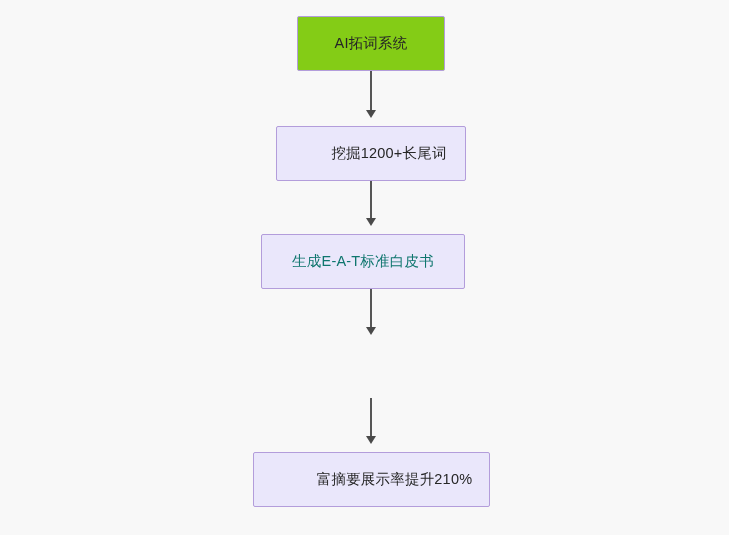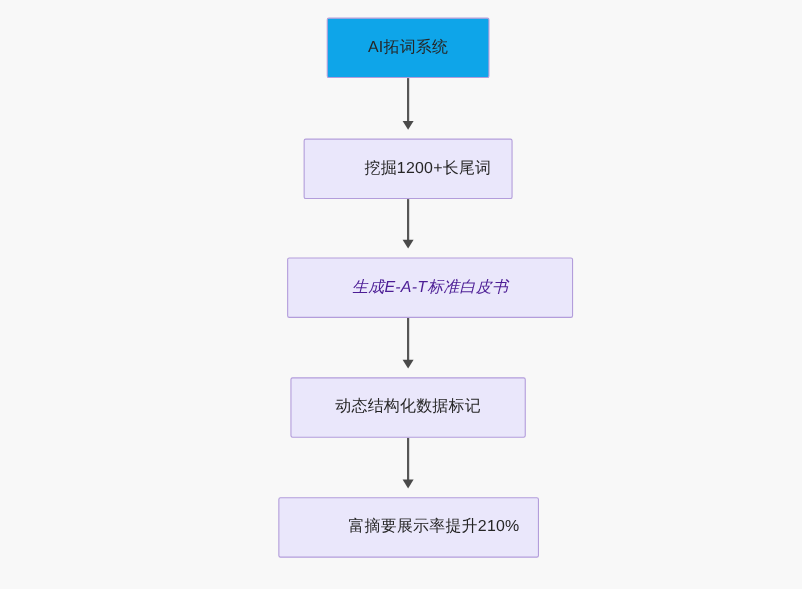--- a/index.html
+++ b/index.html
@@ -74,29 +74,26 @@
   </div>
   <div class="edge" style="left: 371px; top: 289px;">
     <div class="edge-line" style="height: 39px; background: rgb(86, 86, 86);"></div>
     <div class="edge-arrow" style="top: 38px;"></div>
   </div>
   <div class="edge" style="left: 371px; top: 398px;">
     <div class="edge-line" style="height: 39px; background: rgb(86, 86, 86);"></div>
     <div class="edge-arrow" style="top: 38px;"></div>
   </div>
 
-  <div class="node" style="left: 297px; top: 16px; width: 148px; height: 55px; background: #0ea5e9; border-color: rgb(179, 157, 219); color: rgb(38, 38, 38);">
+  <div class="node" style="left: 297px; top: 16px; width: 148px; height: 55px; background: #84cc16; border-color: rgb(179, 157, 219); color: rgb(38, 38, 38);">
     <span class="node-label">AI拓词系统</span>
   </div>
   <div class="node" style="left: 276px; top: 126px; width: 190px; height: 55px; background: rgb(234, 231, 251); border-color: rgb(179, 157, 219); color: rgb(38, 38, 38); padding-left: 36px;">
     <span class="node-label">挖掘1200+长尾词</span>
   </div>
-  <div class="node" style="left: 261px; top: 234px; width: 260px; height: 55px; background: rgb(234, 231, 251); border-color: rgb(179, 157, 219); color: #4c1d95; font-style: italic;">
+  <div class="node" style="left: 261px; top: 234px; width: 204px; height: 55px; background: rgb(234, 231, 251); border-color: rgb(179, 157, 219); color: #0f766e;">
     <span class="node-label">生成E-A-T标准白皮书</span>
-  </div>
-  <div class="node" style="left: 264px; top: 343px; width: 214px; height: 55px; background: rgb(234, 231, 251); border-color: rgb(179, 157, 219); color: rgb(38, 38, 38);">
-    <span class="node-label">动态结构化数据标记</span>
   </div>
   <div class="node" style="left: 253px; top: 452px; width: 237px; height: 55px; background: rgb(234, 231, 251); border-color: rgb(179, 157, 219); color: rgb(38, 38, 38); padding-left: 46px;">
     <span class="node-label">富摘要展示率提升210%</span>
   </div>
 
 </div>
 
 </body></html>

